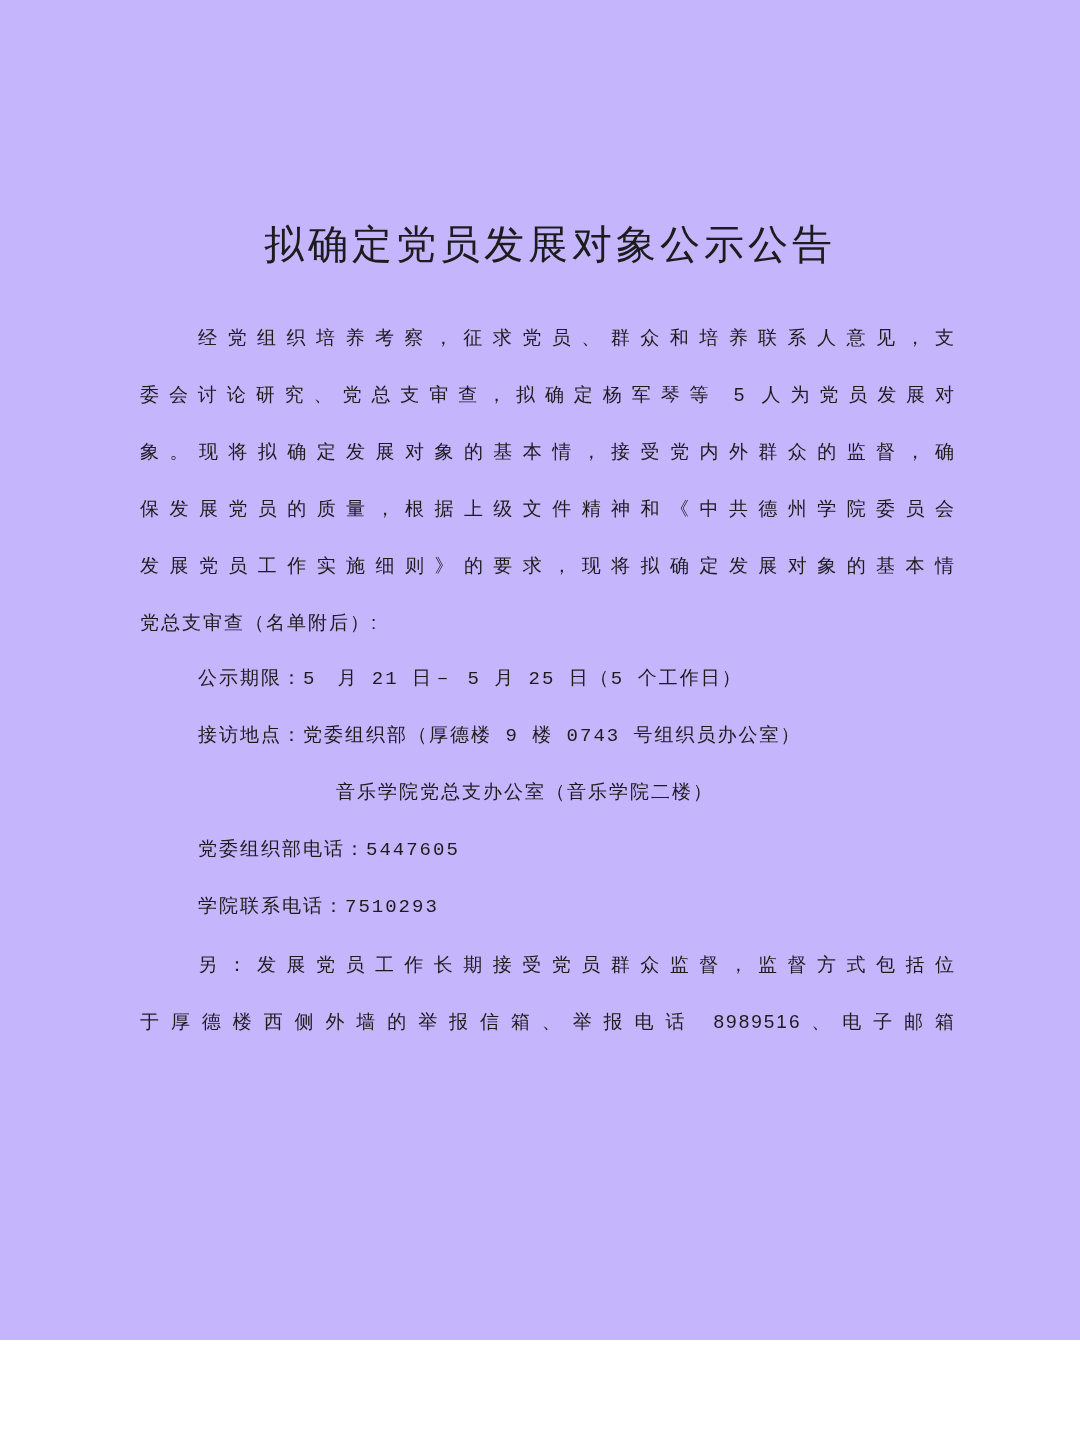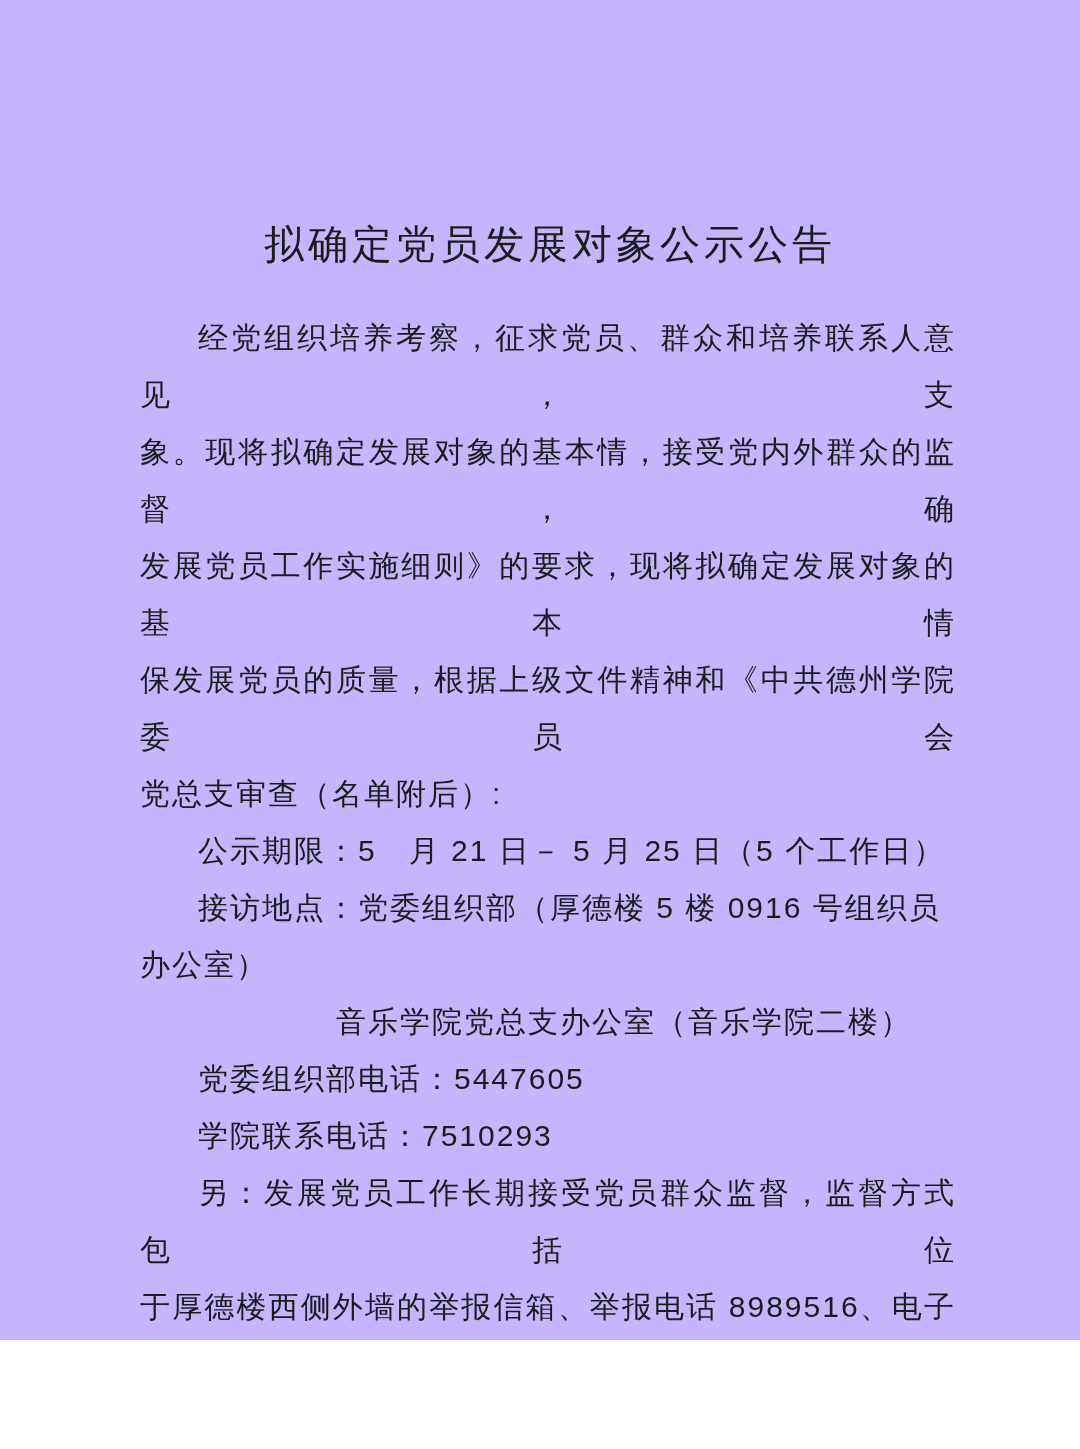--- a/index.html
+++ b/index.html
@@ -24,52 +24,53 @@
     font-size: 40px;
     font-weight: 400;
     line-height: 48px;
     letter-spacing: 4px;
     text-indent: 4px;
     text-align: center;
     white-space: nowrap;
   }
   .para { margin-top: 41px; }
   .line {
-    font-size: 30px;
+    font-size: 19px;
     line-height: 57px;
     letter-spacing: 2px;
     color: #1c1c1c;
   }
   .just {
     text-align: justify;
     text-align-last: justify;
     text-justify: inter-character;
   }
   .indent { text-indent: 58px; }
   .indent-cont { text-indent: 196px; }
-  .pre { white-space: pre-wrap; }
+  .pre { white-space: pre-wrap; font-family: Liberation Mono, monospace; }
 </style>
 </head>
 <body>
 
 <div class="page">
   <div class="content">
 
     <h1 class="title">拟确定党员发展对象公示公告</h1>
 
     <div class="para">
       <div class="line just indent">经党组织培养考察，征求党员、群众和培养联系人意见，支</div>
+      <div class="line just">委会讨论研究、党总支审查，拟确定杨军琴等 5 人为党员发展对</div>
       <div class="line just">象。现将拟确定发展对象的基本情，接受党内外群众的监督，确</div>
+      <div class="line just">保发展党员的质量，根据上级文件精神和《中共德州学院委员会</div>
       <div class="line just">发展党员工作实施细则》的要求，现将拟确定发展对象的基本情</div>
-      <div class="line just">保发展党员的质量，根据上级文件精神和《中共德州学院委员会</div>
       <div class="line">党总支审查（名单附后）:</div>
     </div>
 
     <div class="line pre indent">公示期限：5　月 21 日－ 5 月 25 日（5 个工作日）</div>
-    <div class="line pre indent">接访地点：党委组织部（厚德楼 5 楼 0916 号组织员办公室）</div>
+    <div class="line pre indent">接访地点：党委组织部（厚德楼 9 楼 0743 号组织员办公室）</div>
     <div class="line pre indent-cont">音乐学院党总支办公室（音乐学院二楼）</div>
     <div class="line pre indent">党委组织部电话：5447605</div>
     <div class="line pre indent">学院联系电话：7510293</div>
 
     <div>
       <div class="line just indent">另：发展党员工作长期接受党员群众监督，监督方式包括位</div>
       <div class="line just">于厚德楼西侧外墙的举报信箱、举报电话 8989516、电子邮箱</div>
 
     </div>
 

